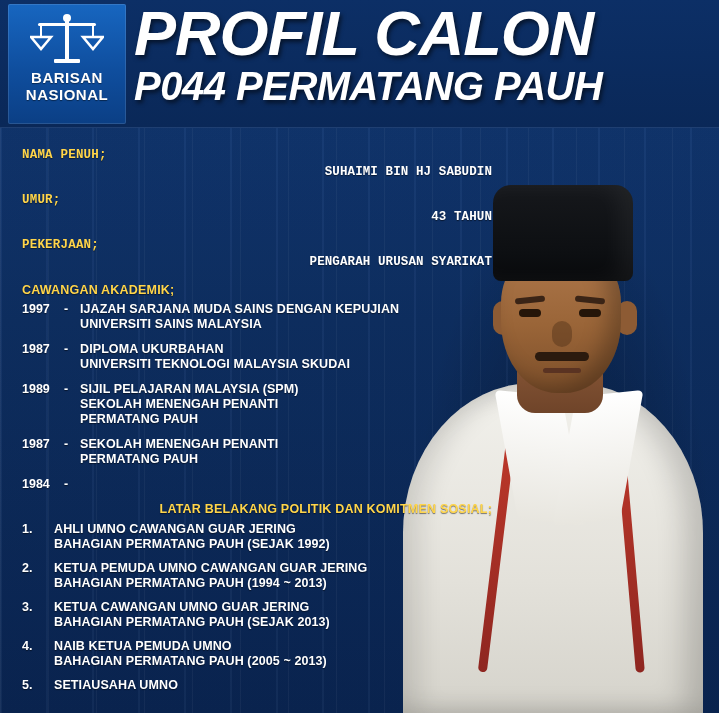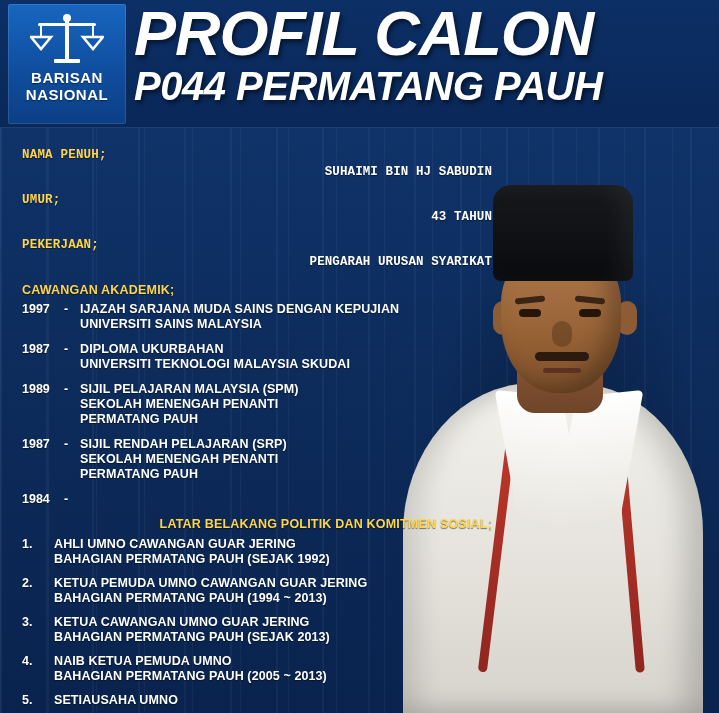--- a/index.html
+++ b/index.html
@@ -291,21 +291,20 @@
           <div>SIJIL PELAJARAN MALAYSIA (SPM)</div>
           <div>SEKOLAH MENENGAH PENANTI</div>
           <div>PERMATANG PAUH</div>
         </div>
       </div>
 
       <div class="edu-row">
         <div class="edu-year">1987</div>
         <div class="edu-dash">-</div>
         <div class="edu-lines">
-          <div>SIJIL RENDAH PELAJARAN (SRP)</div>
           <div>SEKOLAH MENENGAH PENANTI</div>
           <div>PERMATANG PAUH</div>
         </div>
       </div>
 
       <div class="edu-row">
         <div class="edu-year">1984</div>
         <div class="edu-dash">-</div>
       </div>
 

